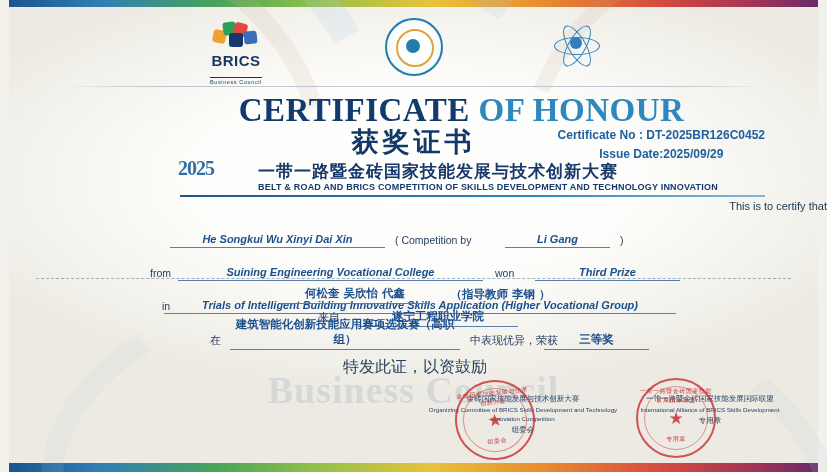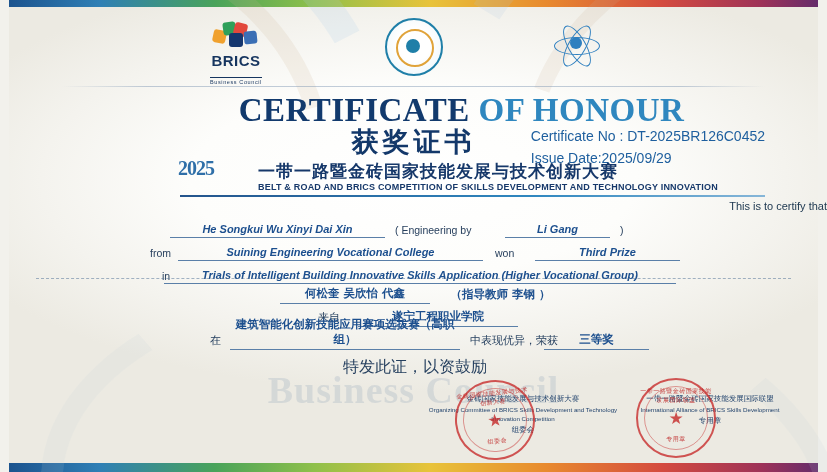--- a/index.html
+++ b/index.html
@@ -127,22 +127,22 @@
     padding-left:48px;
   }
   .title-en .a{color:#123a6d;}
   .title-en .b{color:#2f87bf;}
   .title-cn{
     position:absolute;top:124px;left:0;width:100%;text-align:center;
     font-size:27px;font-weight:bold;color:#13386a;letter-spacing:4px;
     font-family:"DejaVu Sans", sans-serif;
   }
   .meta{
-    position:absolute;right:62px;top:126px;text-align:left;
-    color:#1e5f9e;font-size:14px;line-height:1.55;
+    position:absolute;right:62px;top:126px;text-align:center;
+    color:#1e5f9e;font-size:12px;line-height:1.55;font-weight:bold;
   }
 
   
   .band{
     position:absolute;left:62px;right:62px;top:160px;height:34px;
   }
   .year{
     position:absolute;left:116px;top:-3px;
     font-size:20px;font-weight:bold;color:#2f6fa8;
     font-family:"Liberation Serif", serif;letter-spacing:-1px;
@@ -160,21 +160,21 @@
     position:absolute;left:118px;right:0;top:35px;height:2px;
     background:linear-gradient(90deg,#24548c,#2f87bf 60%,#86b6d8);
   }
 
   
   .certify{
     position:absolute;top:200px;left:0;width:100%;text-align:right;
     font-size:11px;color:#203a52;
   }
   .en-block{position:absolute;left:150px;top:218px;width:530px;color:#1b3a63;}
-  .line{position:relative;height:23px;font-size:11px;color:#1d3c66;}
+  .line{position:relative;height:23px;font-size:11px;color:#1d3c66;margin-top:10px;}
   .fill{
     position:absolute;bottom:3px;border-bottom:1px solid #5a7fa8;
     text-align:center;font-style:italic;font-weight:bold;font-size:11px;color:#1c4f8e;
     padding-bottom:2px;
   }
   .plain{
     position:absolute;bottom:5px;font-size:10.5px;color:#28405e;
   }
 
   
@@ -300,21 +300,21 @@
     <div class="band-cn">一带一路暨金砖国家技能发展与技术创新大赛</div>
     <div class="band-en">BELT &amp; ROAD AND BRICS COMPETITION OF SKILLS DEVELOPMENT AND TECHNOLOGY INNOVATION</div>
     <div class="band-rule"></div>
   </div>
 
   <div class="certify">This is to certify that</div>
 
   <div class="en-block">
     <div class="line">
       <div class="fill" style="left:20px;width:215px;">He Songkui   Wu Xinyi   Dai Xin</div>
-      <div class="plain" style="left:245px;">( Engineering by</div>
+      <div class="plain" style="left:245px;">( Competition by</div>
       <div class="fill" style="left:355px;width:105px;">Li Gang</div>
       <div class="plain" style="left:470px;">)</div>
     </div>
 
     <div class="line">
       <div class="plain" style="left:0;">from</div>
       <div class="fill" style="left:28px;width:305px;">Suining Engineering Vocational College</div>
       <div class="plain" style="left:345px;">won</div>
       <div class="fill" style="left:385px;width:145px;">Third Prize</div>
     </div>

